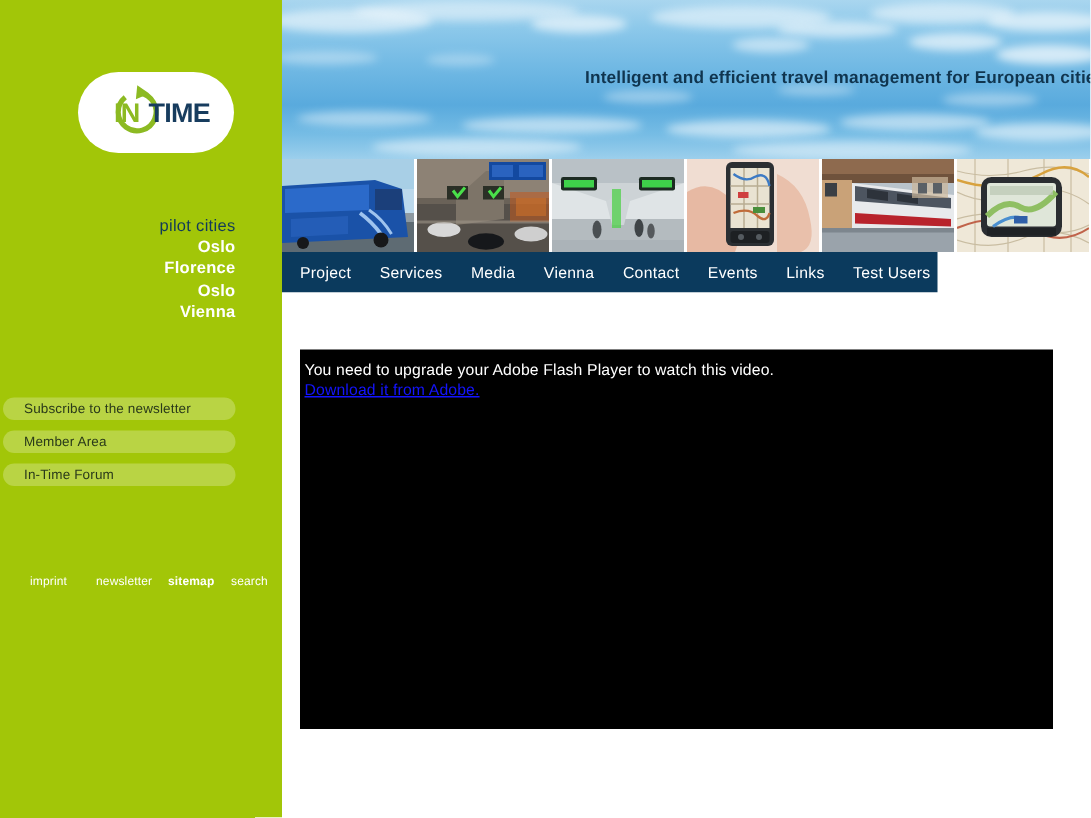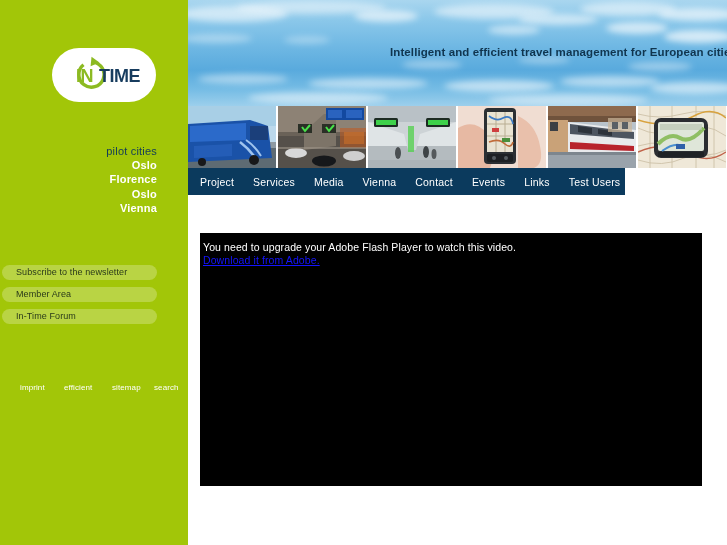--- a/index.html
+++ b/index.html
@@ -103,21 +103,21 @@
   .footer-link {
     position: absolute;
     top: 0;
     font-size: 8px;
     color: #ffffff;
     text-decoration: none;
     letter-spacing: 0.1px;
   }
   .footer-link:nth-child(1) { left: 0px; }
   .footer-link:nth-child(2) { left: 44px; }
-  .footer-link:nth-child(3) { left: 92px; }
+  .footer-link:nth-child(3) { left: 92px; font-weight: bold; }
   .footer-link:nth-child(4) { left: 134px; }
 
   
   #header {
     position: absolute;
     left: 188px; top: 0;
     width: 539px; height: 106px;
     overflow: hidden;
     background: linear-gradient(to bottom,
         #a9d6ef 0%,
@@ -243,21 +243,21 @@
     </div>
 
     <div id="side-buttons">
       <a class="side-btn" href="#">Subscribe to the newsletter</a>
       <a class="side-btn" href="#">Member Area</a>
       <a class="side-btn" href="#">In-Time Forum</a>
     </div>
 
     <div id="footer-links">
       <a class="footer-link" href="#">imprint</a>
-      <a class="footer-link" href="#">efficient</a>
+      <a class="footer-link" href="#">newsletter</a>
       <a class="footer-link" href="#">sitemap</a>
       <a class="footer-link" href="#">search</a>
     </div>
   </div>
   <div id="sidebar-strip"></div>
 
   <div id="header">
     <div class="cloud" style="left:-10px;  top:6px;   width:110px; height:16px; opacity:.55;"></div>
     <div class="cloud" style="left:48px;   top:1px;   width:150px; height:13px; opacity:.45;"></div>
     <div class="cloud" style="left:166px;  top:10px;  width:64px;  height:12px; opacity:.6;"></div>

